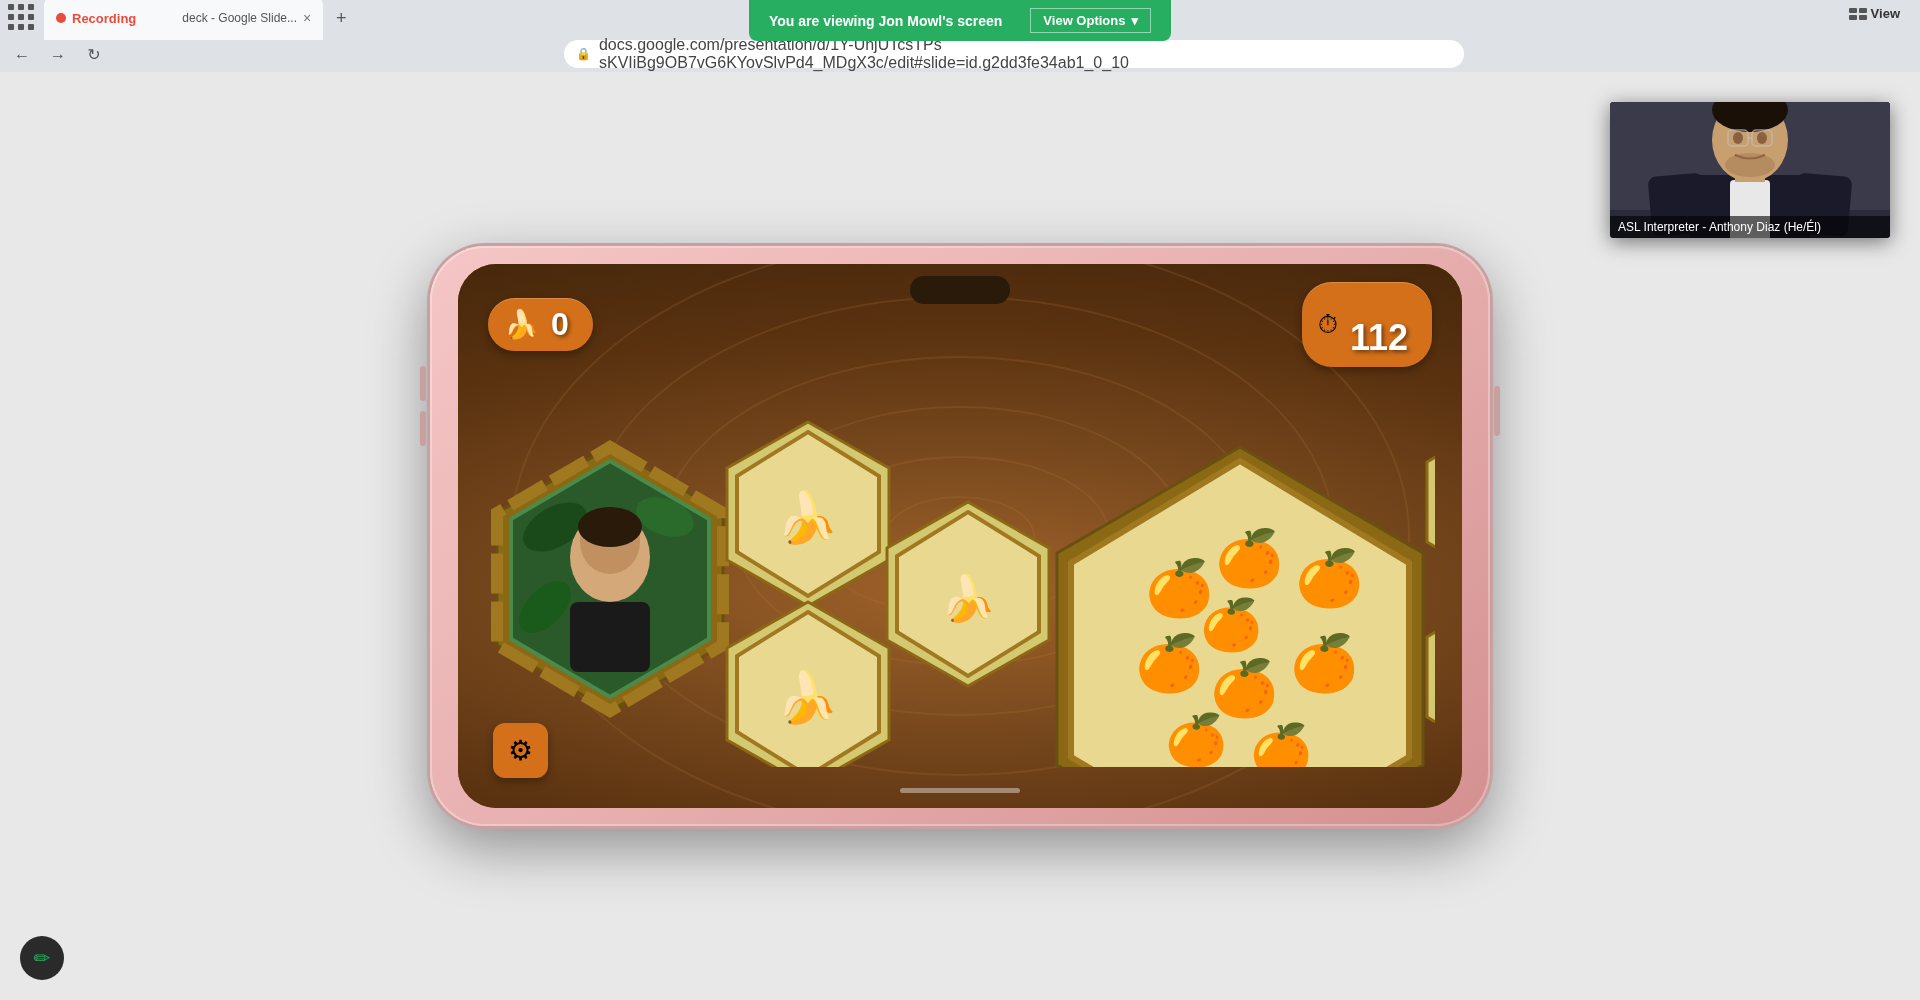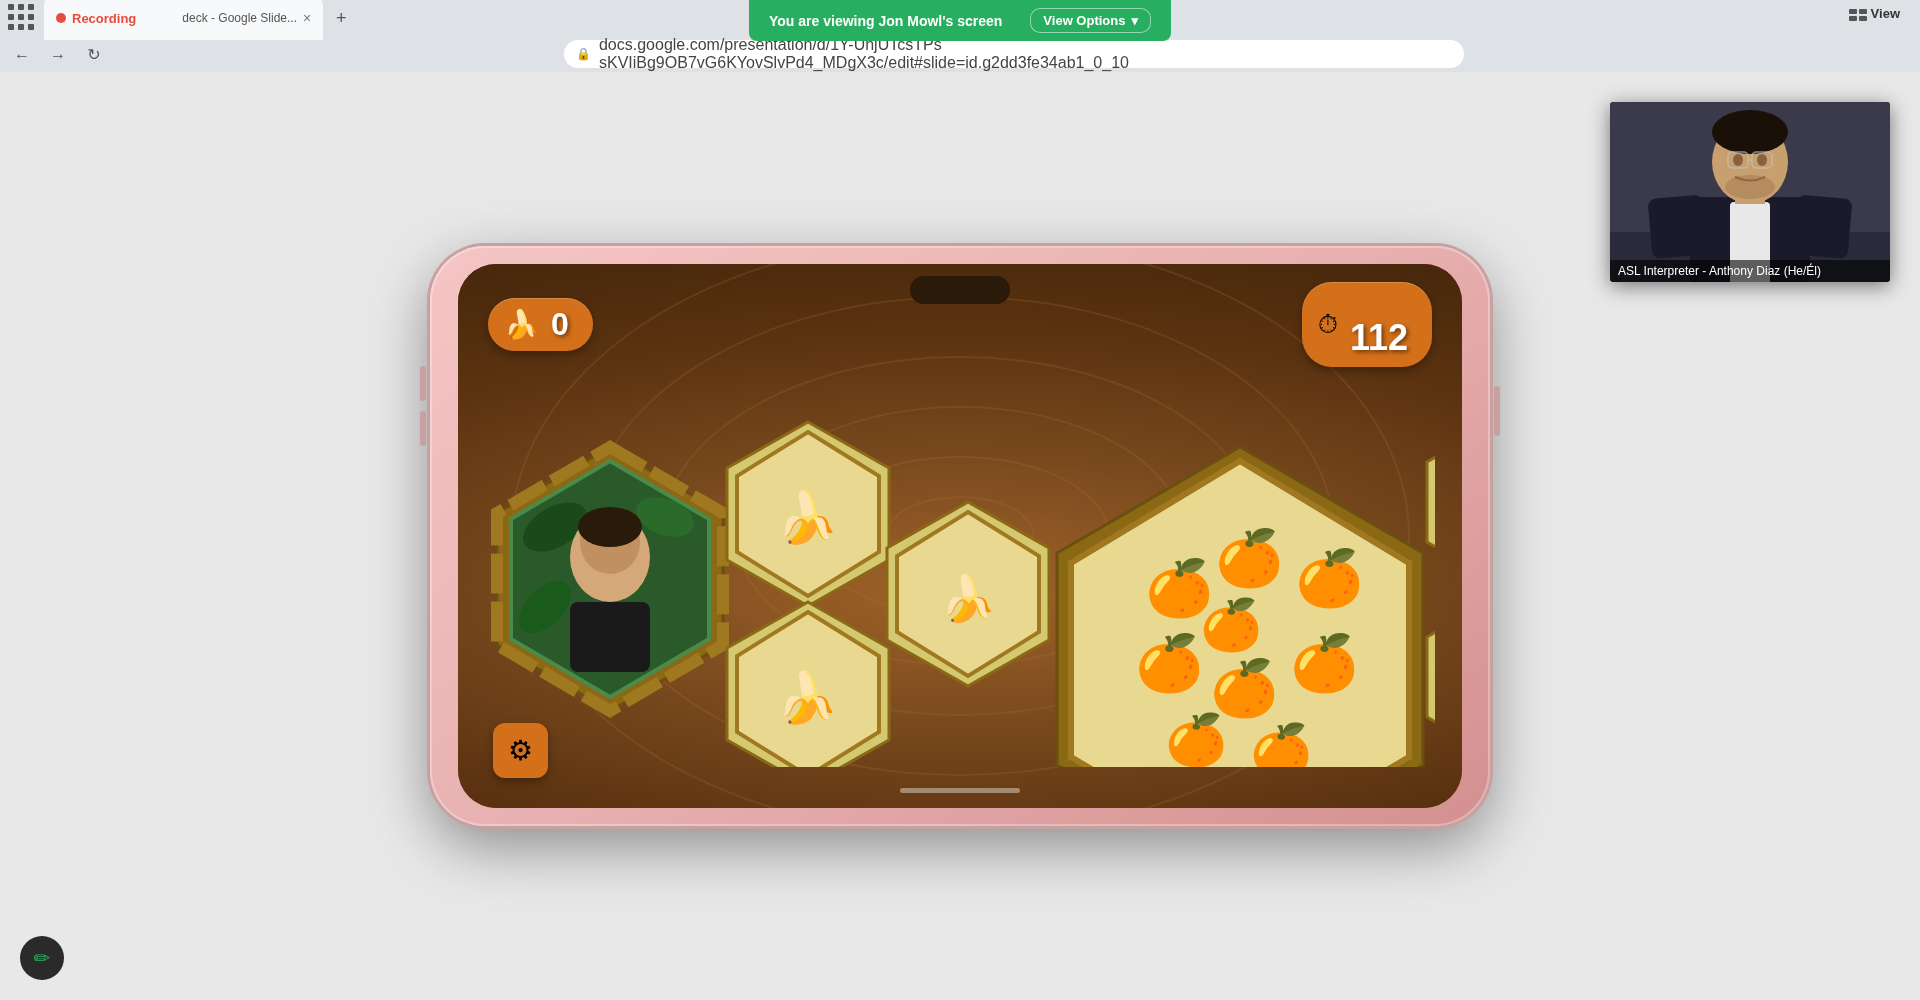--- a/index.html
+++ b/index.html
@@ -115,21 +115,21 @@
       white-space: nowrap;
     }
 
     .view-options-btn {
       background: #27ae60;
       border: 1px solid rgba(255,255,255,0.5);
       color: white;
       font-size: 13px;
       font-weight: 600;
       padding: 4px 12px;
-      border-radius: 10px;
+      border-radius: 0;
       cursor: pointer;
       display: flex;
       align-items: center;
       gap: 6px;
     }
 
     .address-bar-row {
       display: flex;
       align-items: center;
       padding: 4px 8px;
@@ -331,21 +331,21 @@
       border-radius: 20px;
       z-index: 10;
     }
 
     
     .video-overlay {
       position: absolute;
       top: 30px;
       right: 30px;
       width: 280px;
-      height: 180px;
+      height: 136px;
       background: #1a1a1a;
       border-radius: 4px;
       overflow: hidden;
       z-index: 300;
       box-shadow: 0 4px 20px rgba(0,0,0,0.5);
     }
 
     .video-person {
       width: 100%;
       height: 100%;
@@ -439,21 +439,21 @@
     </div>
 
     <div class="tab">
       <span class="recording-badge"></span>
       <span class="tab-recording-label">Recording</span>
       <span class="tab-title">deck - Google Slide...</span>
       <button class="tab-close">×</button>
     </div>
     <button class="tab-new">+</button>
 
-    <div style="position:absolute;right:20px;top:6px;display:flex;align-items:flex-end;gap:4px;">
+    <div style="position:absolute;right:20px;top:6px;display:flex;align-items:center;gap:4px;">
       <svg width="18" height="12" viewBox="0 0 18 12">
         <rect x="0" y="0" width="8" height="5" fill="#555" rx="1"></rect>
         <rect x="10" y="0" width="8" height="5" fill="#555" rx="1"></rect>
         <rect x="0" y="7" width="8" height="5" fill="#555" rx="1"></rect>
         <rect x="10" y="7" width="8" height="5" fill="#555" rx="1"></rect>
       </svg>
       <span style="font-size:13px;font-weight:600;color:#333;">View</span>
     </div>
   </div>
 

